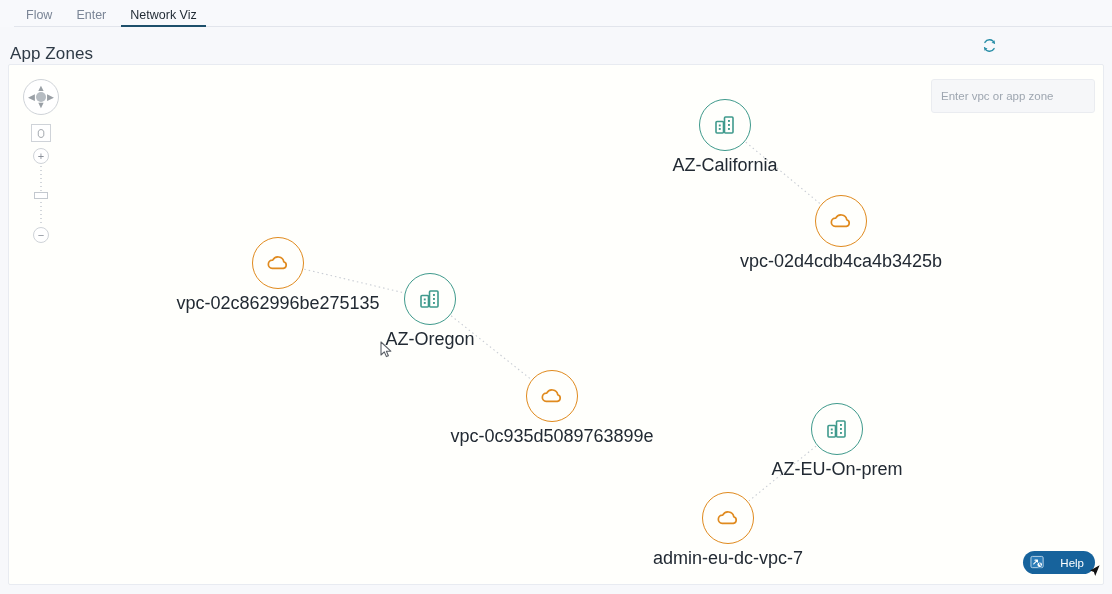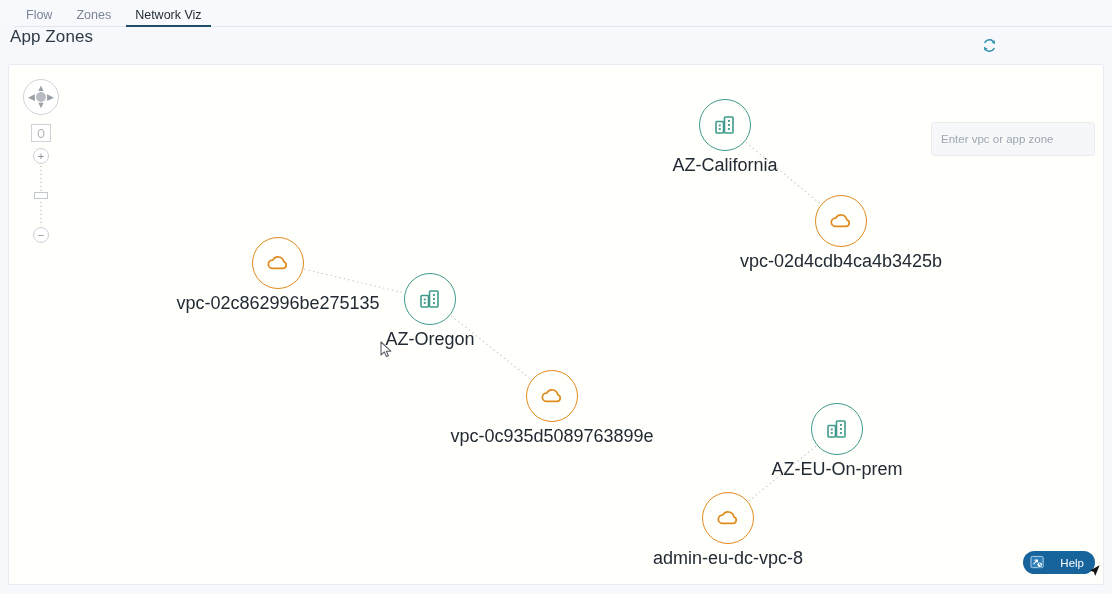--- a/index.html
+++ b/index.html
@@ -38,21 +38,21 @@
     content: "";
     position: absolute; left: 3px; right: 3px; bottom: 0;
     height: 2px; background: #1d4f6b;
   }
 
   
   #pageheader {
     position: absolute; left: 0; top: 27px;
     width: 1008px; height: 37px;
     background: #f7f8fb;
-    display: flex; align-items: flex-start;
+    display: flex; align-items: flex-end;
   }
   #page-title {
     font-size: 17px; color: #2e3a46; font-weight: 400;
     margin-left: 10px; letter-spacing: .1px;
   }
   #refresh-btn {
     position: absolute; right: 8px; top: 50%;
     transform: translateY(-50%);
     width: 22px; height: 22px;
     display: flex; align-items: center; justify-content: center;
@@ -119,21 +119,21 @@
 
   
   #search-input {
     position: absolute; right: 8px; top: 14px;
     width: 164px; height: 26px;
     background: #f6f7f9;
     border: 1px solid #eaecf0; border-radius: 3px;
     padding: 16px 9px;
     font-size: 11.5px; color: #2e3a46;
     font-family: "Liberation Sans", sans-serif;
-    outline: none; z-index: 10; margin-top: 43px;
+    outline: none; z-index: 10;
   }
   #search-input::placeholder { color: #9ea6b0; }
 
   
   #graph-svg { position: absolute; left: 0; top: 0; width: 1096px; height: 521px; }
 
   .node { position: absolute; width: 0; height: 0; }
   .node-circle {
     position: absolute; left: -26px; top: -26px;
     width: 52px; height: 52px;
@@ -163,21 +163,21 @@
   }
   #help-label { font-size: 11.5px; color: #fff; }
   #help-cursor { position: absolute; right: 2px; bottom: 0; z-index: 41; }
 </style>
 </head>
 <body>
 
 <div id="tabbar">
   <div class="tabs-underline"></div>
   <div class="tab">Flow</div>
-  <div class="tab">Zones</div>
+  <div class="tab">Enter</div>
   <div class="tab active">Network Viz</div>
 </div>
 
 <div id="pageheader">
   <div id="page-title">App Zones</div>
   <div id="refresh-btn" title="refresh">
     <svg width="15" height="15" viewBox="0 0 16 16">
       <path d="M13.2 5.6A5.6 5.6 0 0 0 3.1 4.7" fill="none" stroke="#2b8fa8" stroke-width="1.5" stroke-linecap="round"></path>
       <path d="M2.8 10.4a5.6 5.6 0 0 0 10.1.9" fill="none" stroke="#2b8fa8" stroke-width="1.5" stroke-linecap="round"></path>
       <path d="M13.6 2.4l-.3 3.3-3.2-.5z" fill="#2b8fa8"></path>
@@ -284,21 +284,21 @@
           </svg>
         </div>
         <div class="node-label">AZ-EU-On-prem</div>
       </div>
       <div class="node vpc" style="left: 719px; top: 453px;">
         <div class="node-circle">
           <svg width="28" height="28" viewBox="0 0 28 28">
             <path d="M8.2 19.4a4.1 4.1 0 0 1 .5-8.2 5.9 5.9 0 0 1 11.1 1.6 3.4 3.4 0 0 1-.4 6.6z" fill="none" stroke="#e08a1e" stroke-width="1.7" stroke-linejoin="round" stroke-linecap="round"></path>
           </svg>
         </div>
-        <div class="node-label">admin-eu-dc-vpc-8</div>
+        <div class="node-label">admin-eu-dc-vpc-7</div>
       </div>
     </div>
 
   <div id="mouse-cursor">
     <svg width="13" height="18" viewBox="0 0 13 18">
       <path d="M1 1 L1 14 L4.3 10.9 L6.4 15.6 L8.4 14.7 L6.4 10.2 L10.8 10.2 Z" fill="#ffffff" stroke="#5a5f66" stroke-width="1.1" stroke-linejoin="round"></path>
     </svg>
   </div>
 
   <div id="help-btn" style="background: rgb(23, 99, 156);">

